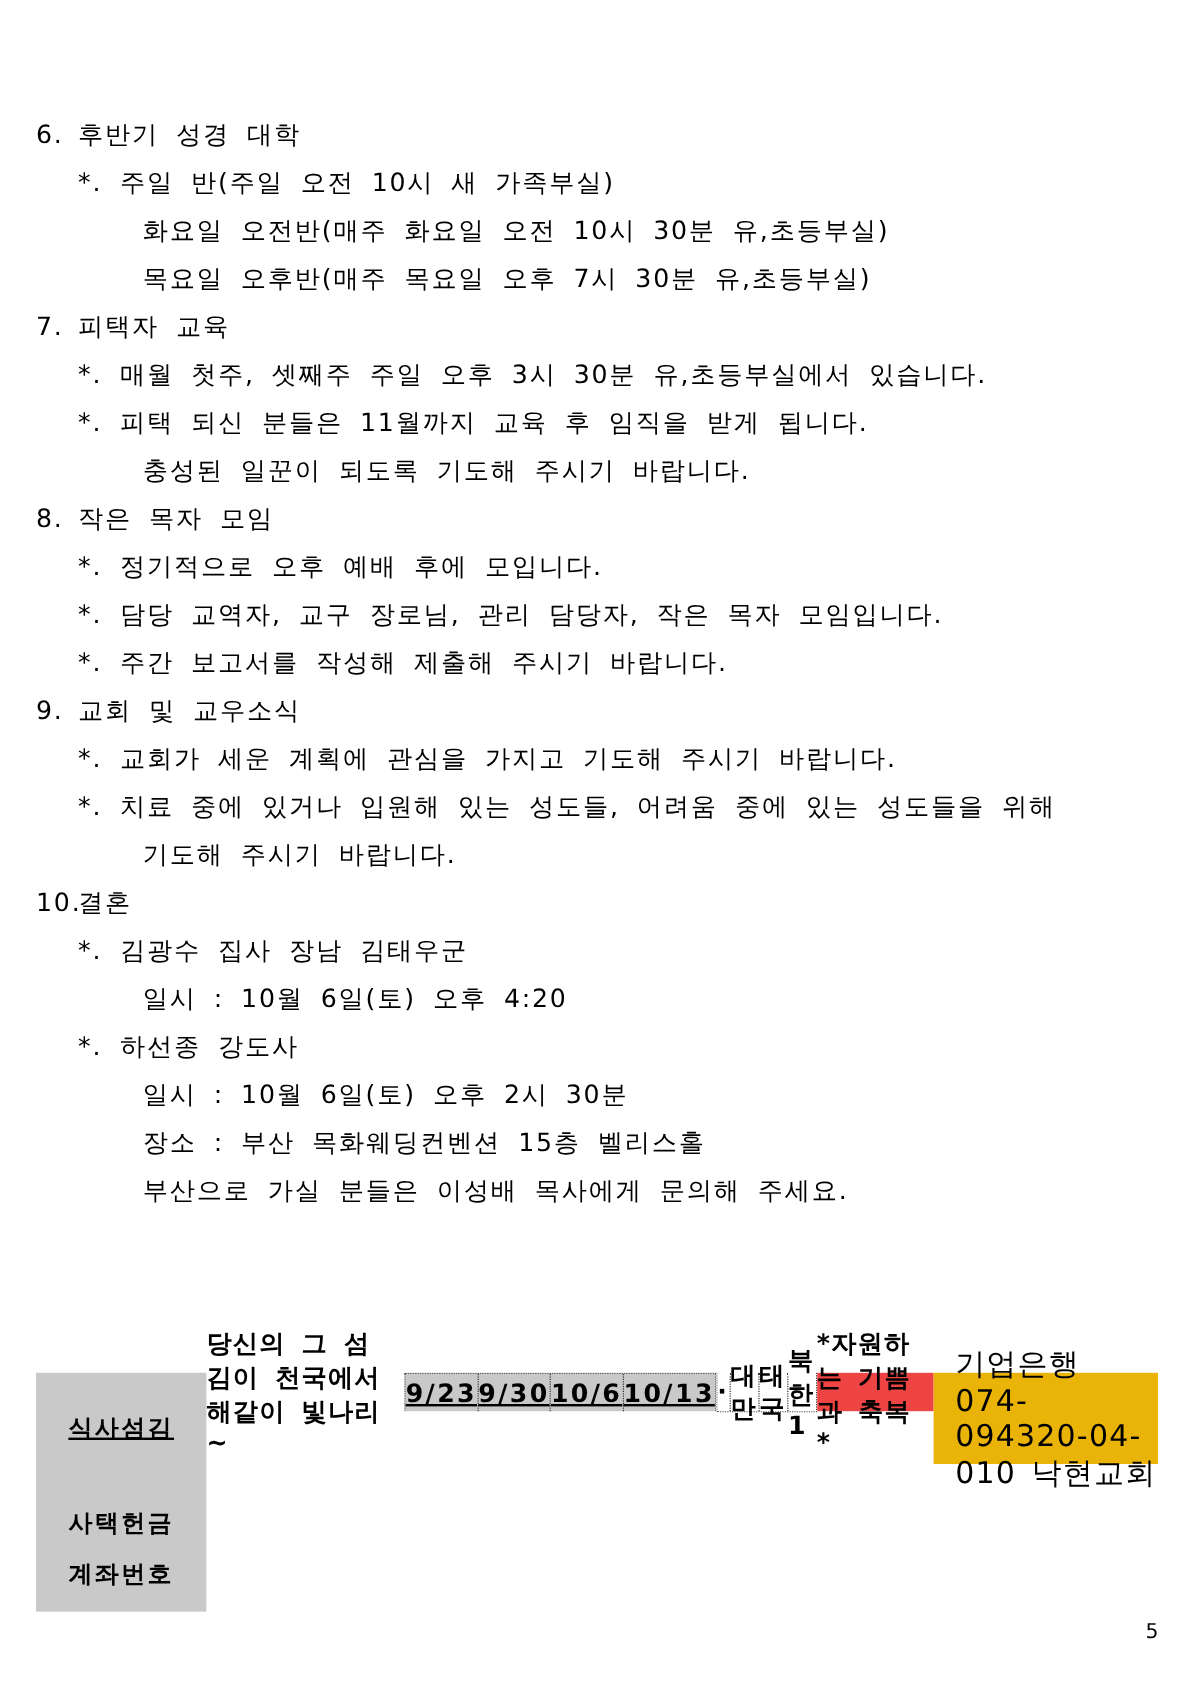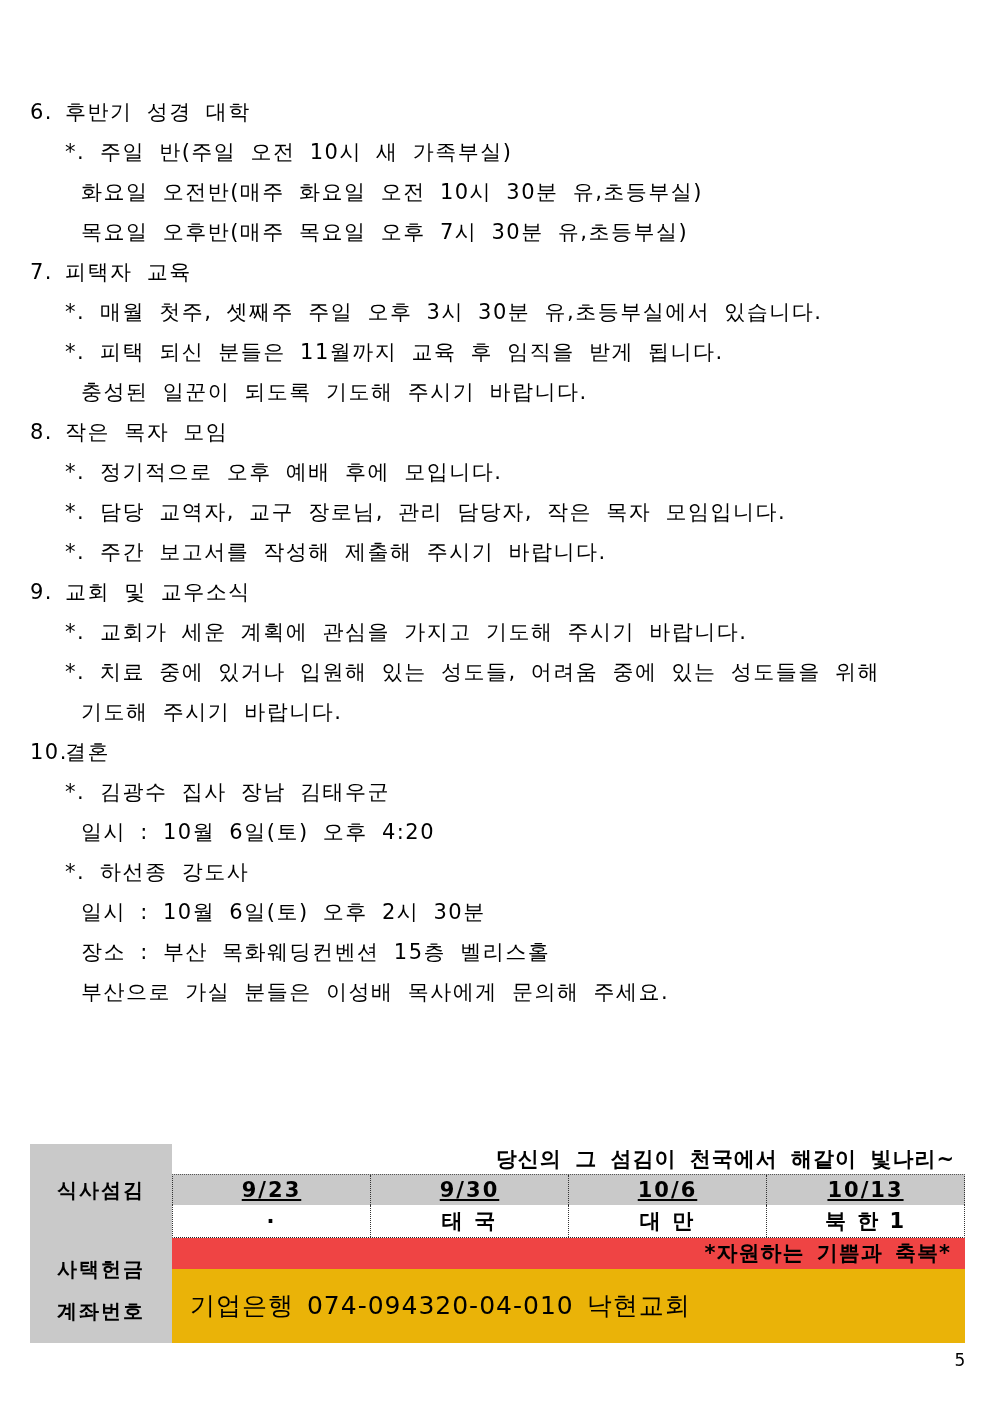--- a/index.html
+++ b/index.html
@@ -21,43 +21,43 @@
     font-size:21px;
     letter-spacing:1.5px;
     word-spacing:6px;
     white-space:nowrap;
   }
   .line .mk{display:inline-block;flex:0 0 auto;}
   .lv0{padding-left:30px;}
   .lv0 .mk{width:35px;}
   .lv1{padding-left:65px;}
   .lv1 .mk{width:35px;}
-  .lv2{padding-left:81px;}
+  .lv2{padding-left:119px;}
   
   .board{
     position:absolute;left:30px;top:1144px;width:935px;height:199px;
     display:flex;
     font-family:"DejaVu Sans","Liberation Sans",sans-serif;
   }
   .board .left-col{
     position:relative;
     flex:0 0 142px;
     background:#c9c9c9;
   }
   .left-col .lbl{
     position:absolute;left:0;width:100%;
     text-align:center;
     font-weight:bold;font-size:20px;letter-spacing:2px;
   }
-  .lbl-meal{top:33px;}
+  .lbl-meal{top:33px;text-decoration:underline;}
   .lbl-offer1{top:112px;}
   .lbl-offer2{top:154px;}
   .board .right-col{
     flex:1 1 auto;
-    display:flex;flex-direction:column;
+    display:flex;flex-direction:row;
   }
   .row-slogan{
     height:31px;display:flex;align-items:center;justify-content:flex-end;
     padding-right:10px;
     font-weight:bold;font-size:21px;letter-spacing:1px;word-spacing:5px;
     background:#ffffff;
   }
   .row-dates{
     height:32px;display:flex;
     background:#c9c9c9;
@@ -199,22 +199,22 @@
     <div class="right-col">
       <div class="row-slogan">당신의 그 섬김이 천국에서 해같이 빛나리~</div>
       <div class="row-dates">
         <div class="cell">9/23</div>
         <div class="cell">9/30</div>
         <div class="cell">10/6</div>
         <div class="cell">10/13</div>
       </div>
       <div class="row-servers">
         <div class="cell">·</div>
+        <div class="cell">대 만</div>
         <div class="cell">태 국</div>
-        <div class="cell">대 만</div>
         <div class="cell">북 한 1</div>
       </div>
       <div class="row-blessing">*자원하는 기쁨과 축복*</div>
       <div class="row-account">기업은행 074-094320-04-010 낙현교회</div>
     </div>
   </div>
 
   <div class="page-number">5</div>
 
 </div>

